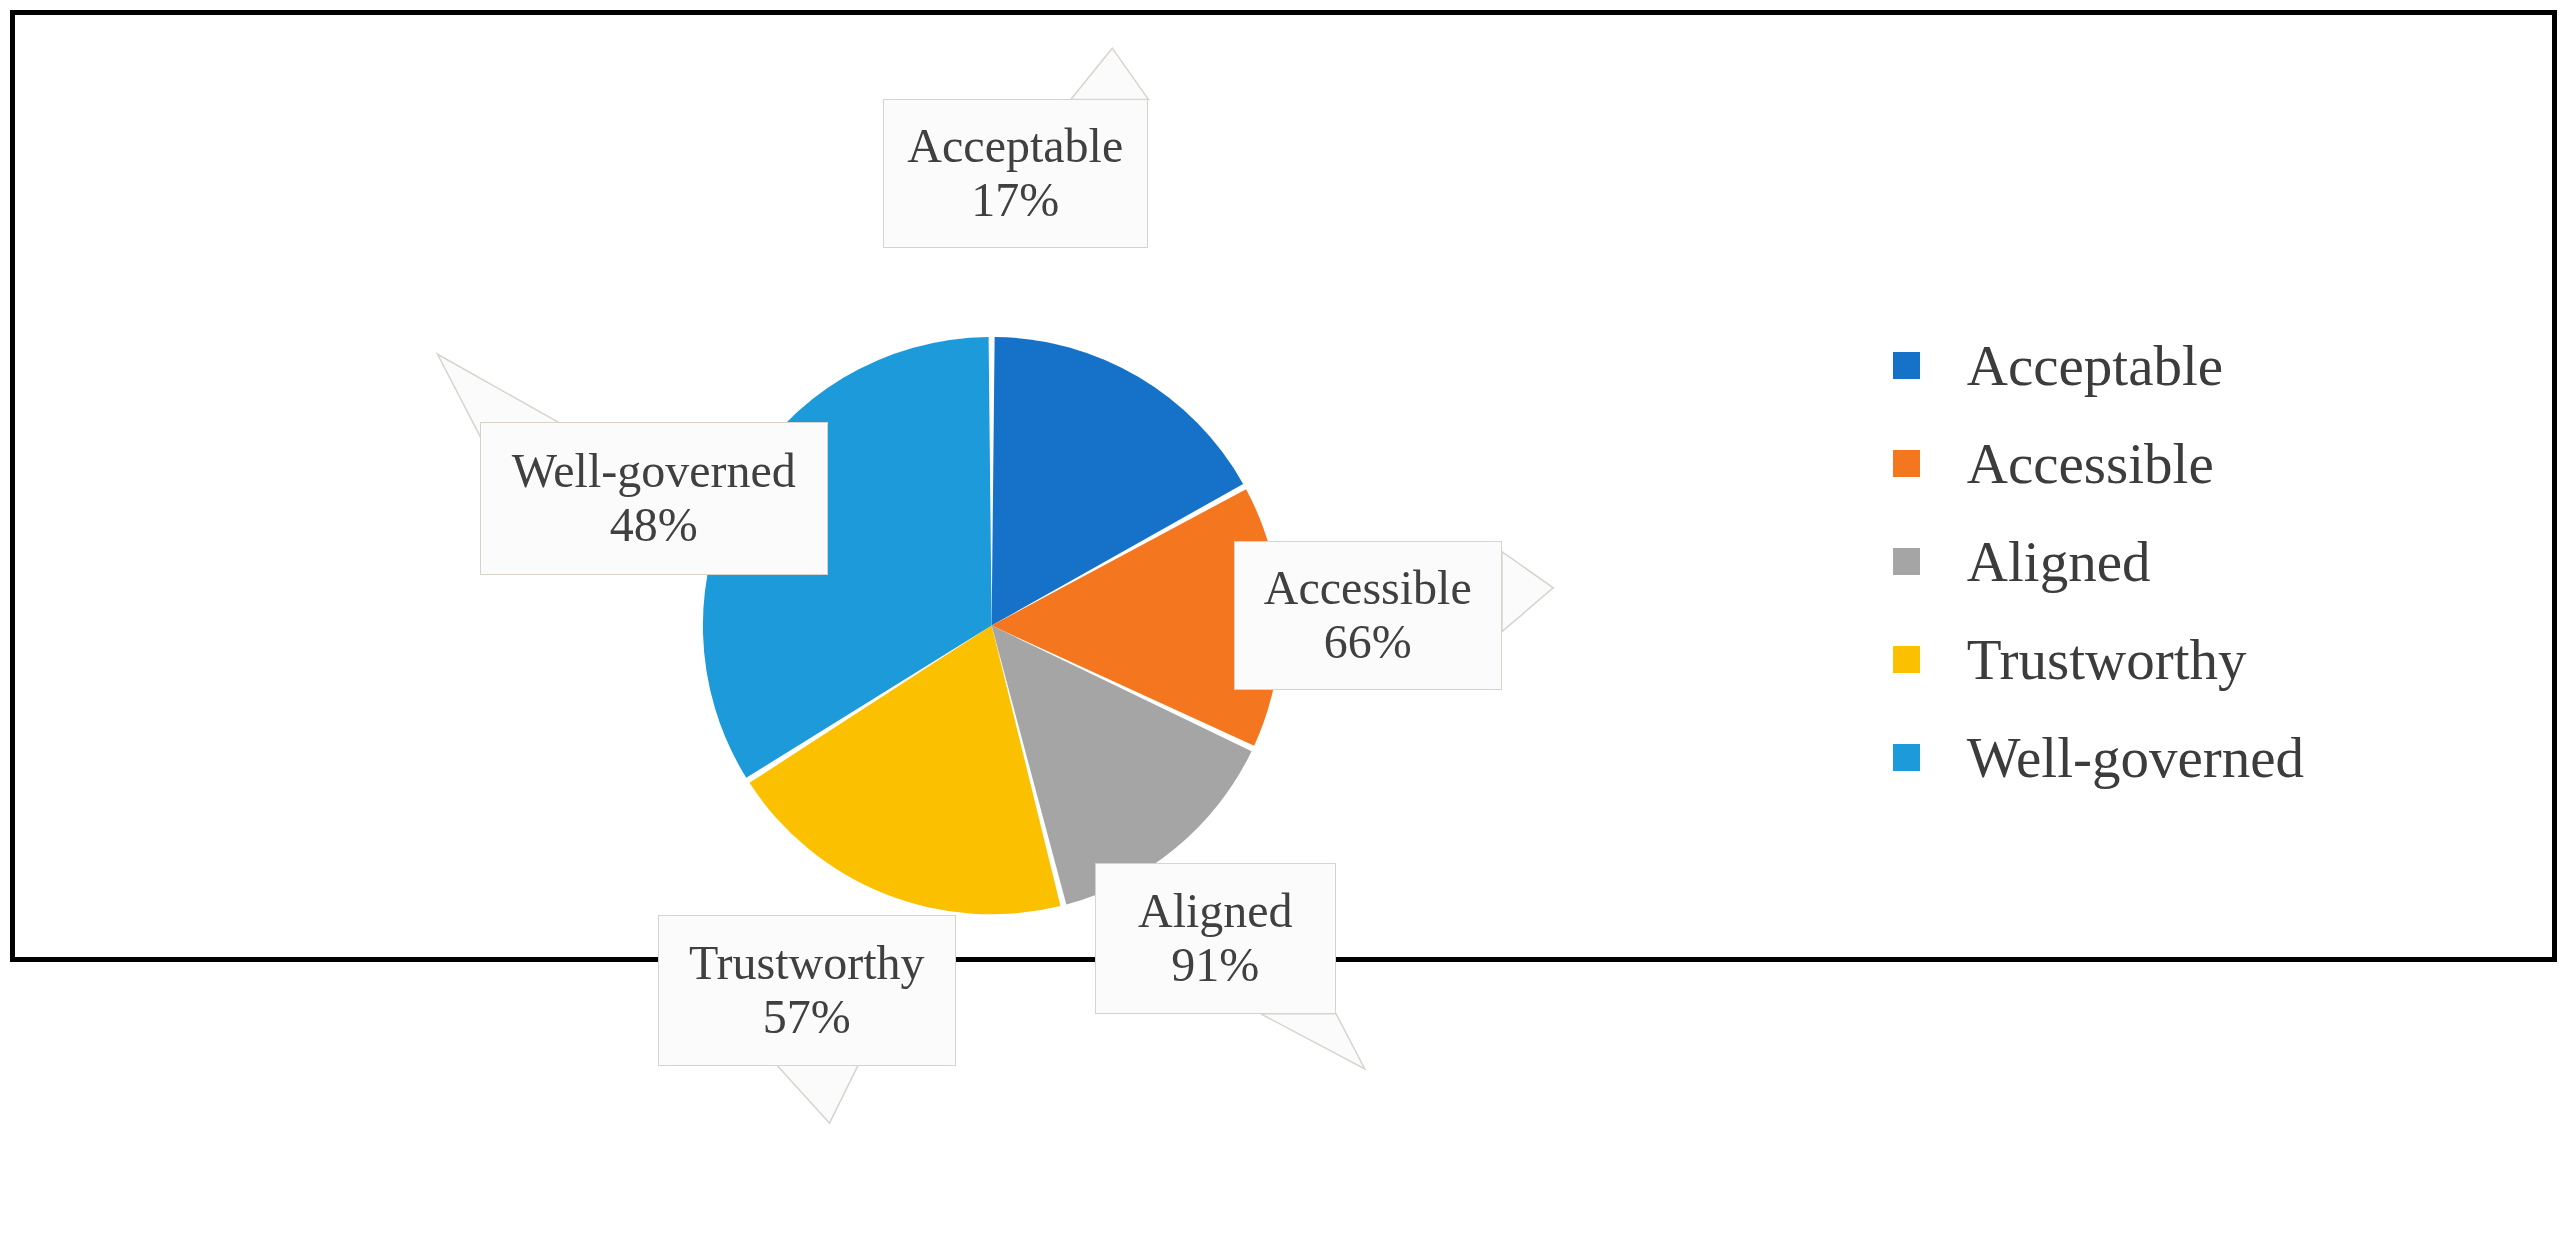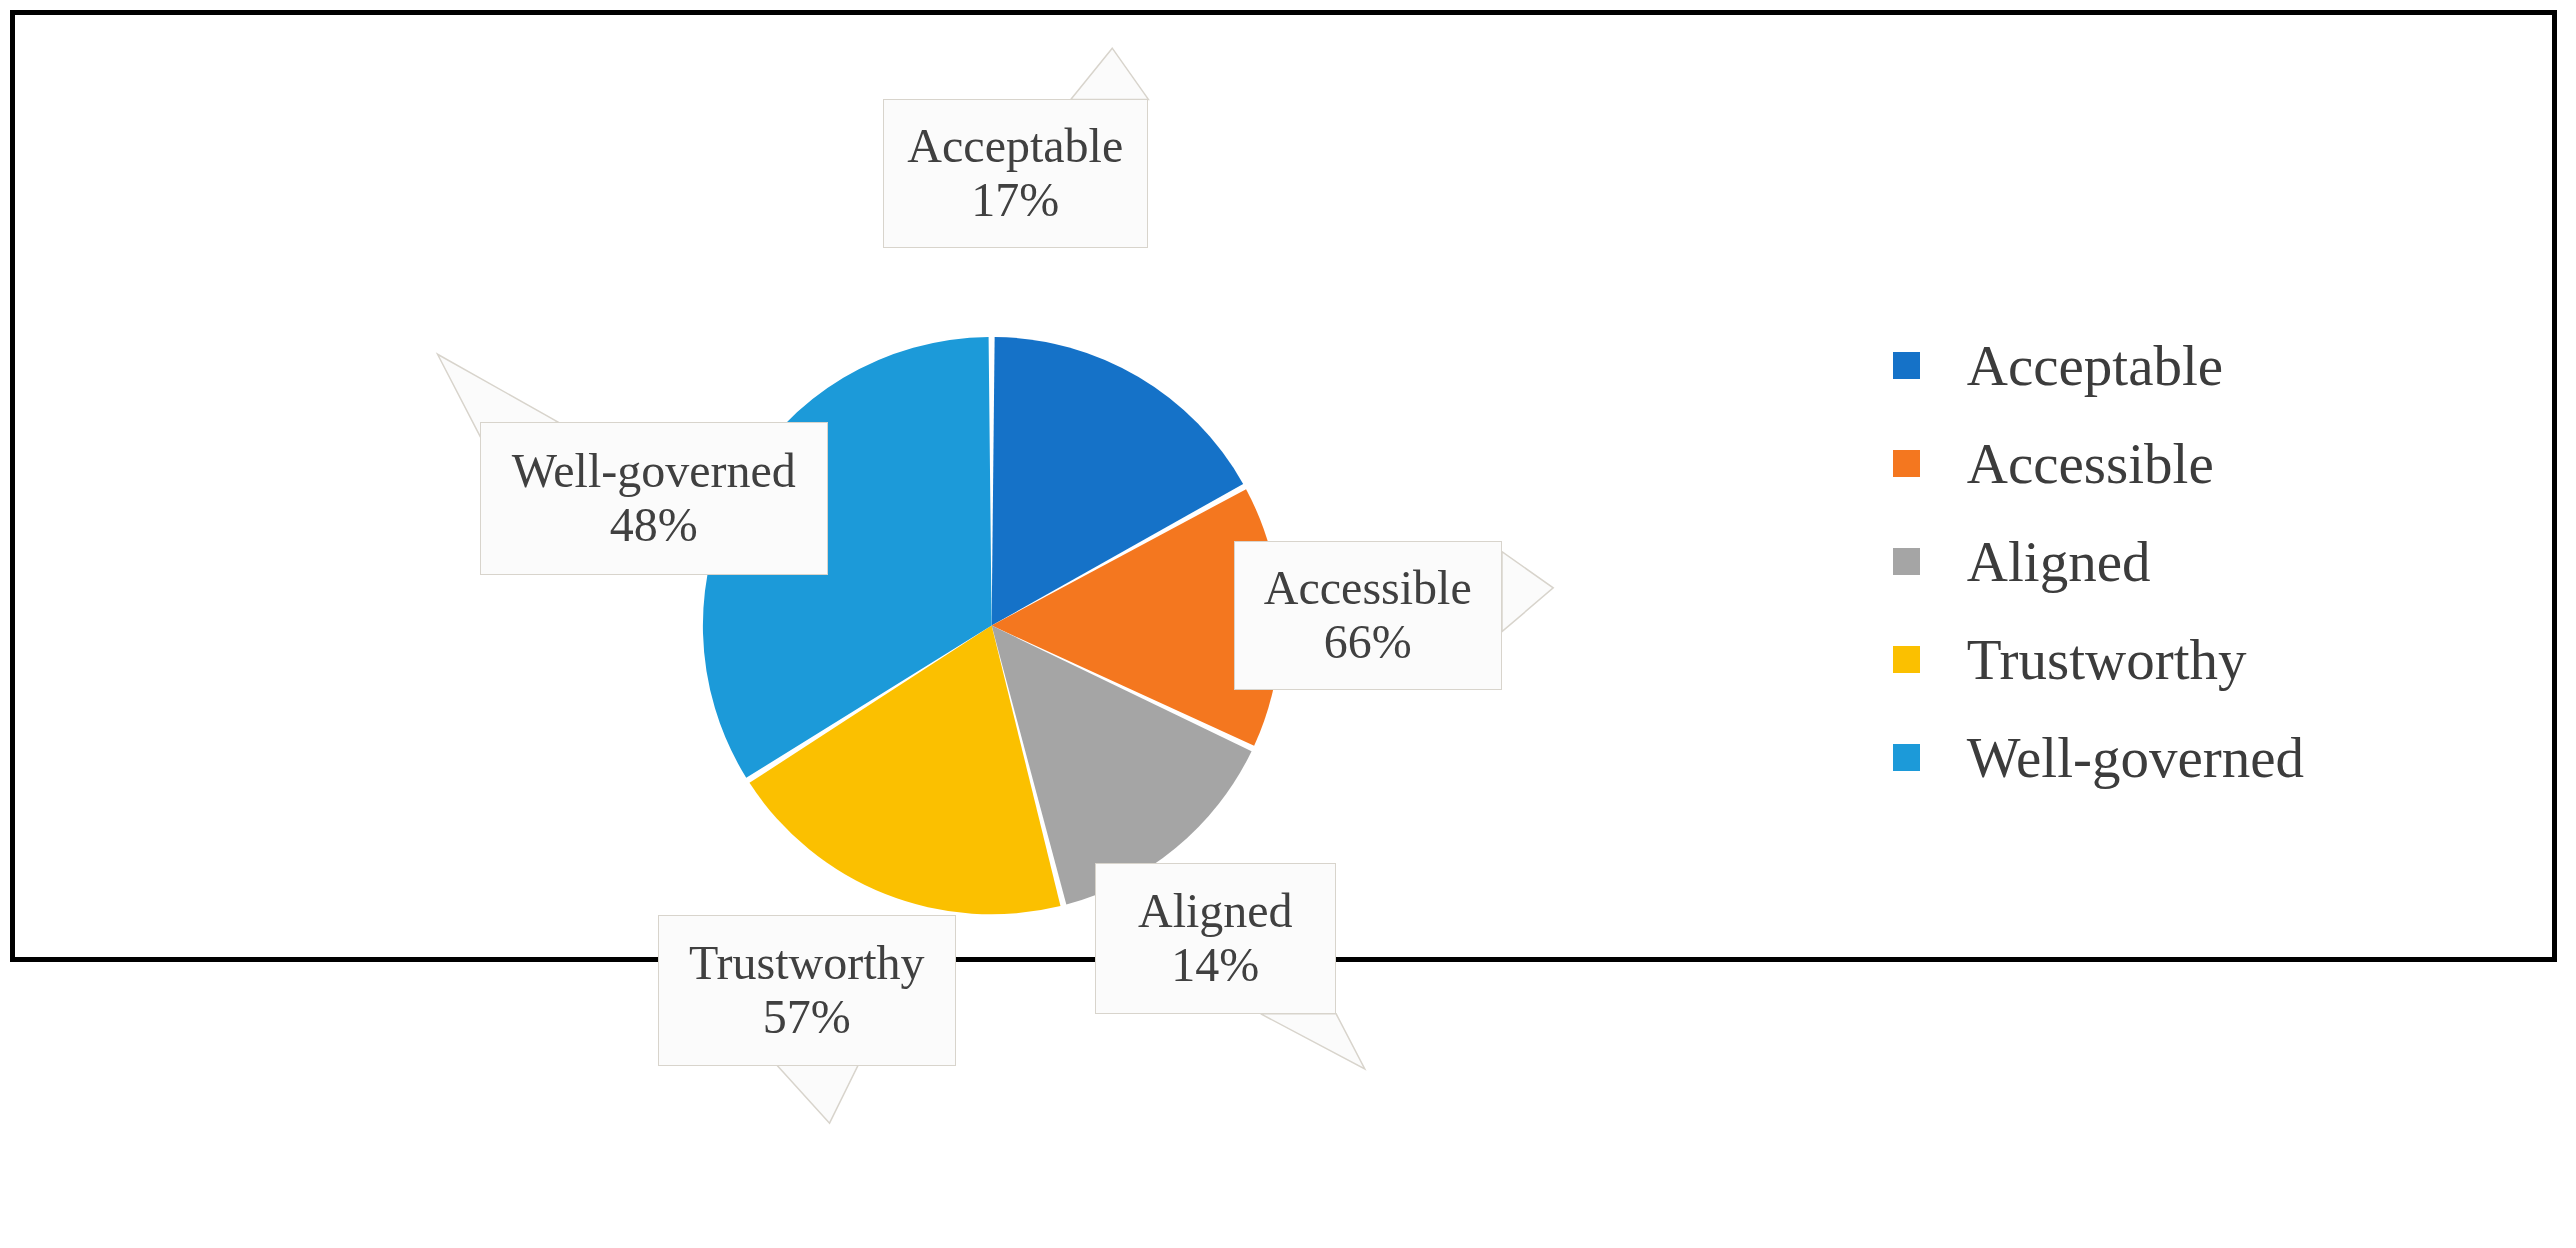--- a/index.html
+++ b/index.html
@@ -128,21 +128,21 @@
       <span class="cl-val">17%</span>
     </div>
 
     <div class="callout" id="callout-accessible">
       <span class="cl-name">Accessible</span>
       <span class="cl-val">66%</span>
     </div>
 
     <div class="callout" id="callout-aligned">
       <span class="cl-name">Aligned</span>
-      <span class="cl-val">14%</span>
+      <span class="cl-val">91%</span>
     </div>
 
     <div class="callout" id="callout-trustworthy">
       <span class="cl-name">Trustworthy</span>
       <span class="cl-val">57%</span>
     </div>
 
     <div class="callout" id="callout-wellgoverned">
       <span class="cl-name">Well-governed</span>
       <span class="cl-val">48%</span>

